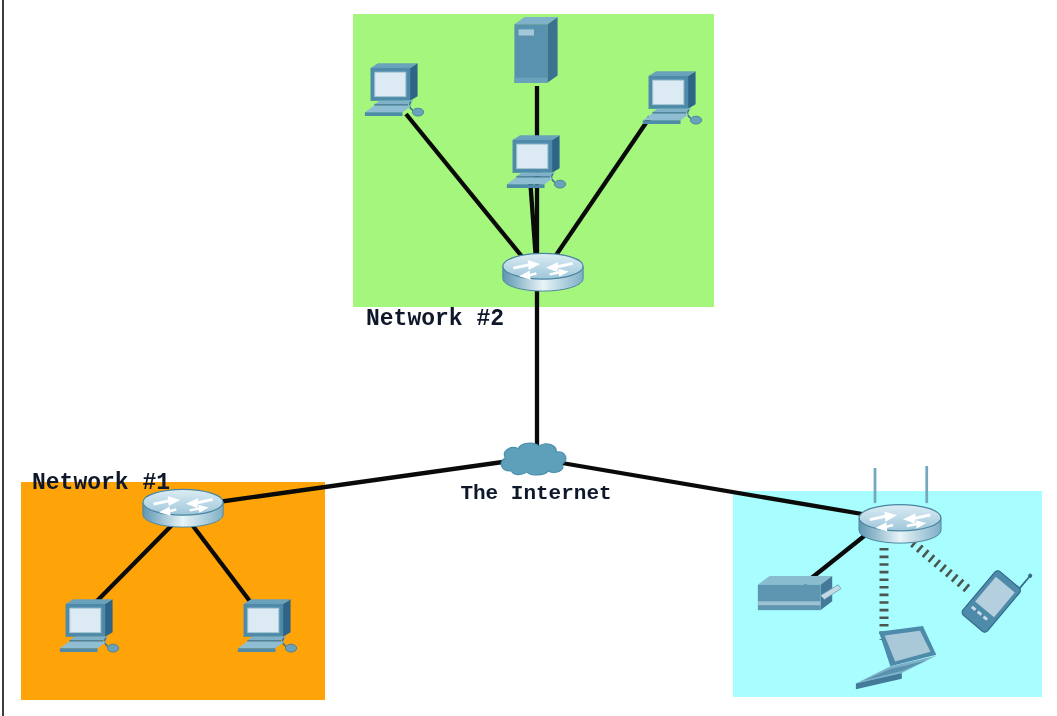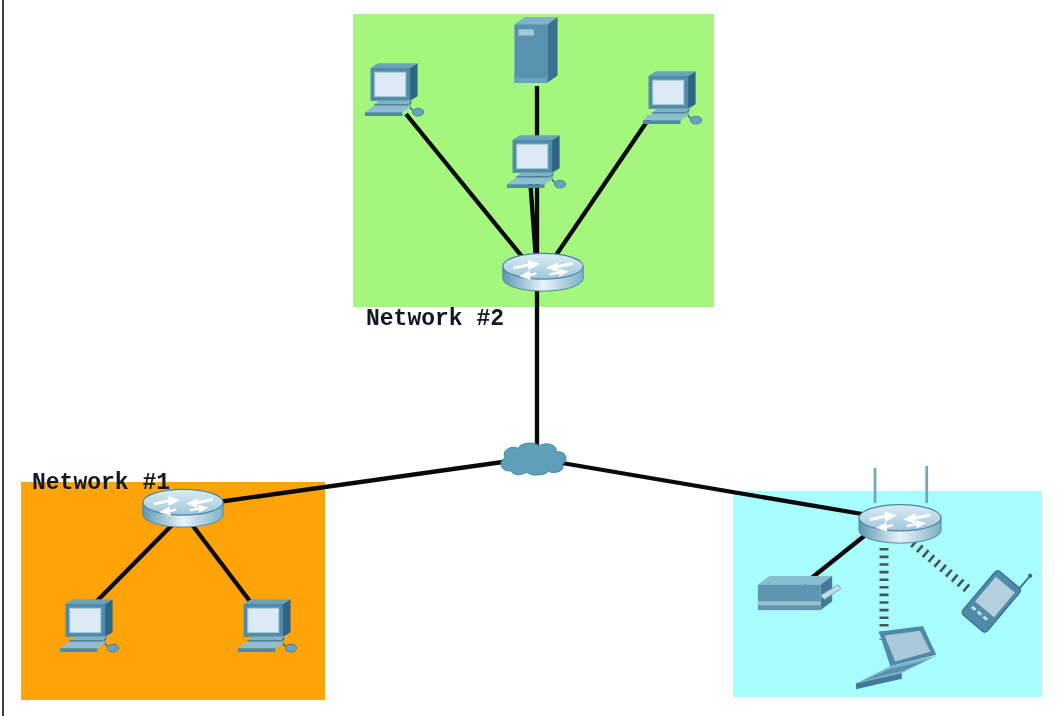--- a/index.html
+++ b/index.html
@@ -173,14 +173,15 @@
   <svg class="icon" style="left:950px;top:558px;width:86px;height:76px" viewBox="0 0 88 80">
       <use href="#g-pda"></use>
     </svg>
 
   <svg class="icon" style="left:496px;top:440px;width:72px;height:38px" viewBox="0 0 84 44">
       <use href="#g-cloud"></use>
     </svg>
 
   <div class="net-label lbl-n1">Network #1</div>
   <div class="net-label lbl-n2">Network #2</div>
+  <div class="net-label lbl-inet">The Internet</div>
 
 </div>
 
 </body></html>

